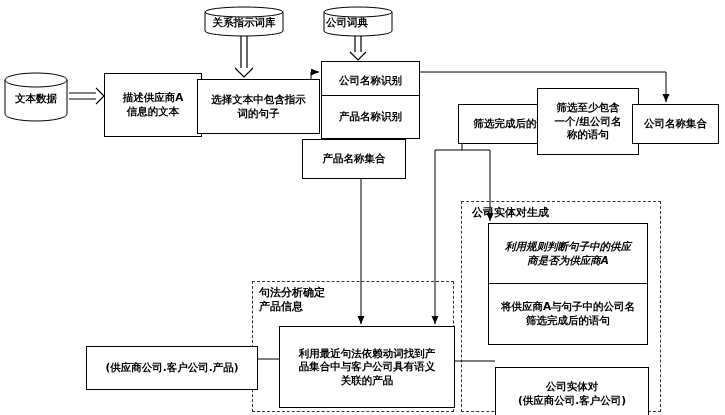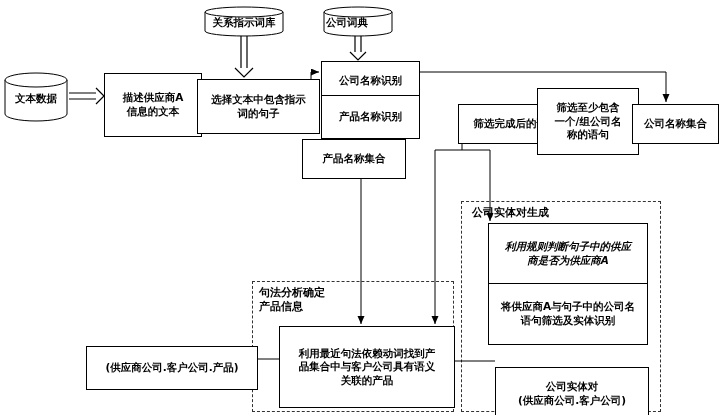--- a/index.html
+++ b/index.html
@@ -81,21 +81,21 @@
   <div class="node" style="left:321px;top:95px;width:81px;height:26px;">产品名称识别</div>
   <div class="node" style="left:302px;top:139px;width:86px;height:22px;">产品名称集合</div>
   <div class="node" style="left:414px;top:104px;width:97px;height:22px;margin-left:44px;">筛选完成后的语句</div>
   <div class="node" style="left:537px;top:88px;width:84px;height:49px;">筛选至少包含
 一个/组公司名
 称的语句</div>
   <div class="node" style="left:632px;top:104px;width:69px;height:22px;">公司名称集合</div>
   <div class="node" style="left:488px;top:223px;width:142px;height:44px;font-style:italic;">利用规则判断句子中的供应
 商是否为供应商A</div>
   <div class="node" style="left:488px;top:283px;width:142px;height:44px;">将供应商A与句子中的公司名
-语句筛选及实体识别</div>
+筛选完成后的语句</div>
   <div class="node" style="left:495px;top:343px;width:136px;height:36px;margin-top:24px;">公司实体对
 (供应商公司.客户公司)</div>
   <div class="node" style="left:279px;top:326px;width:158px;height:64px;">利用最近句法依赖动词找到产
 品集合中与客户公司具有语义
 关联的产品</div>
   <div class="node" style="left:86px;top:346px;width:154px;height:26px;">(供应商公司.客户公司.产品)</div>
 
 </div>
 
 </body></html>

